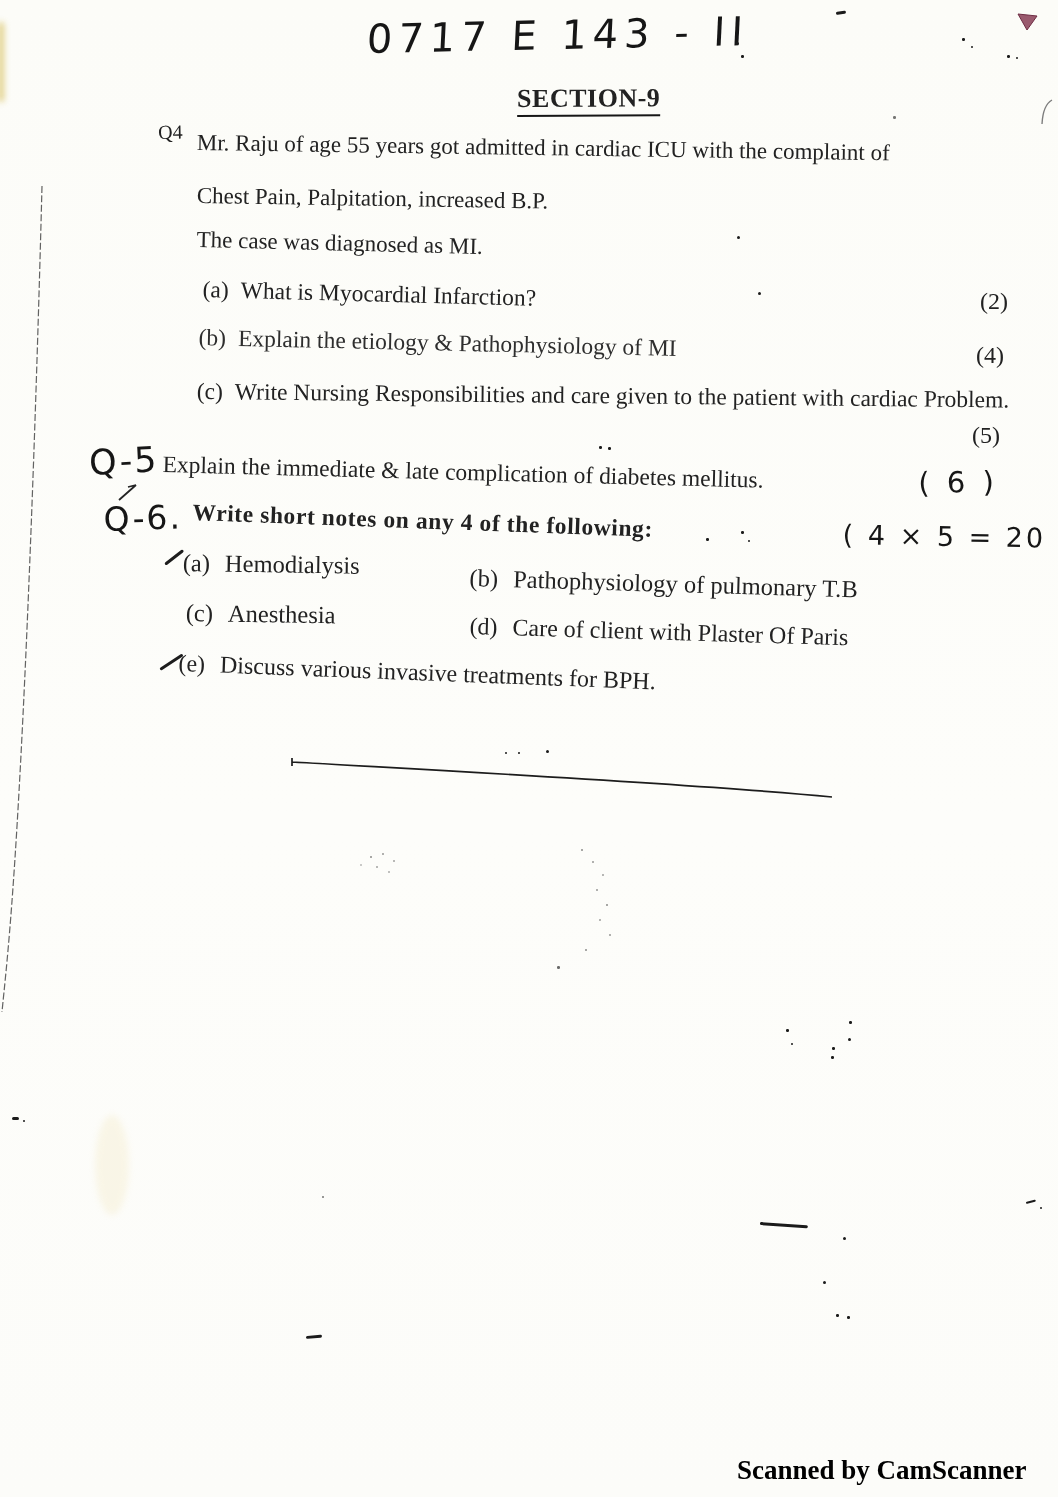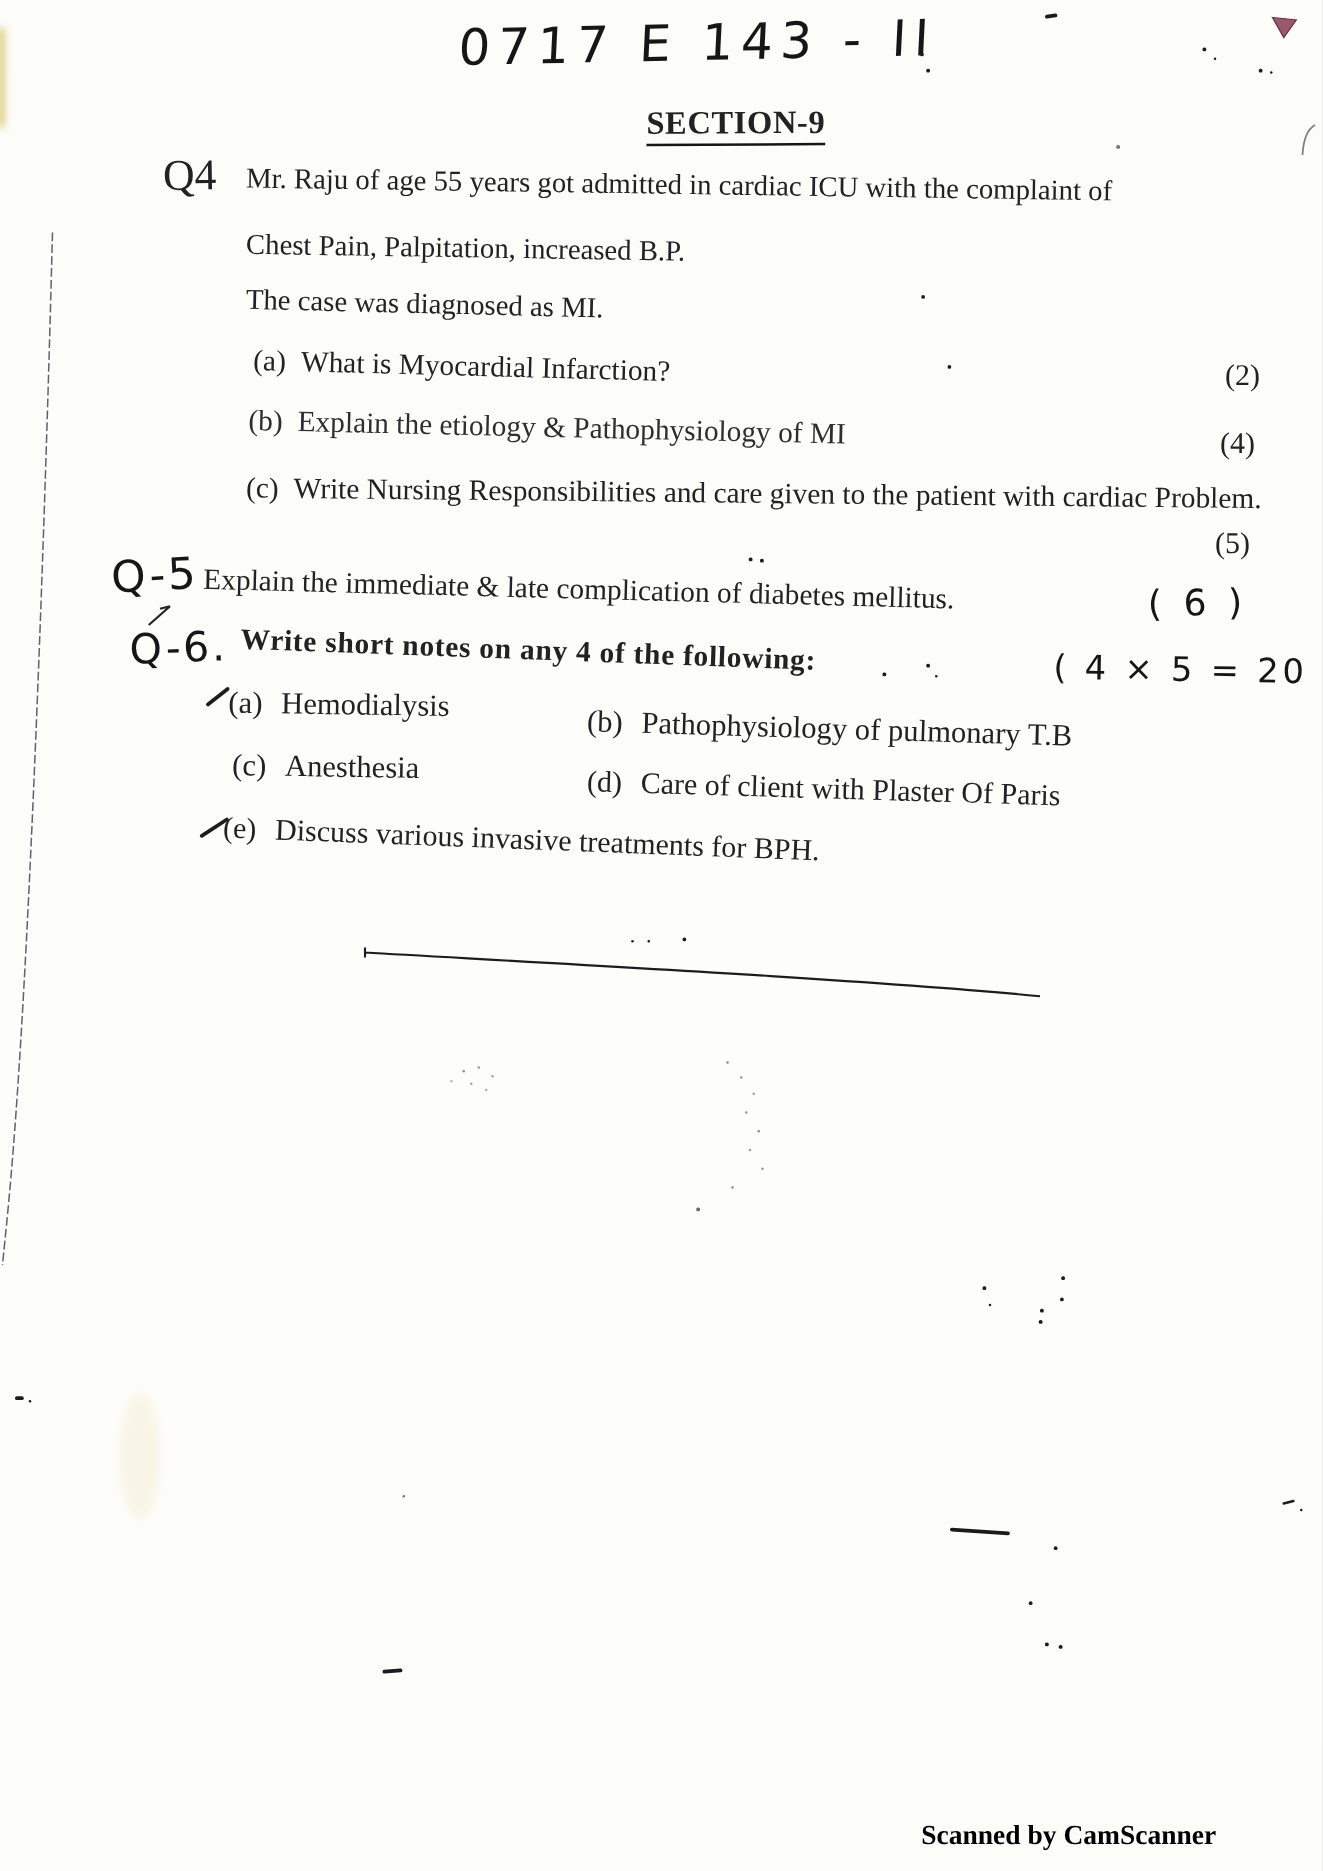--- a/index.html
+++ b/index.html
@@ -32,21 +32,21 @@
 </style>
 </head>
 <body>
 
 <div class="page">
 
   <div class="hw t" style="left:368px;top:16px;font-size:40px;letter-spacing:6px;transform:rotate(-1.2deg) skewX(-4deg);font-family:'DejaVu Sans',sans-serif;">0717 E 143 - II</div>
 
   <div class="t section-title" style="left:517px;top:84px;font-size:26px;transform:rotate(-0.3deg);">SECTION-9</div>
 
-  <div class="t" style="left:130px;top:121px;font-size:35px;transform:rotate(-1deg);">Q4</div>
+  <div class="t" style="left:158px;top:121px;font-size:20px;transform:rotate(-1deg);">Q4</div>
   <div class="t" style="left:197px;top:130px;font-size:23px;transform:rotate(0.85deg);">Mr. Raju of age 55 years got admitted in cardiac ICU with the complaint of</div>
   <div class="t" style="left:197px;top:183px;font-size:23px;transform:rotate(0.9deg);">Chest Pain, Palpitation, increased B.P.</div>
   <div class="t" style="left:197px;top:227px;font-size:23px;transform:rotate(1.4deg);">The case was diagnosed as MI.</div>
 
   <div class="t" style="left:203px;top:276px;font-size:23.5px;transform:rotate(1.5deg);">
     <span class="plabel">(a)</span><span>What is Myocardial Infarction?</span>
   </div>
   <div class="t" style="left:980px;top:288px;font-size:24px;">(2)</div>
 
   <div class="t" style="left:199px;top:324px;font-size:23.5px;transform:rotate(1.3deg);color:#2e2e2e;">
@@ -140,15 +140,15 @@
   <div class="dash" style="left:760px;top:1222px;width:48px;height:2.6px;transform:rotate(4deg);"></div>
   <div class="dot" style="left:843px;top:1237px;width:3px;height:3px;"></div>
   <div class="dot" style="left:823px;top:1281px;width:3px;height:3px;"></div>
   <div class="dot" style="left:836px;top:1314px;width:2.5px;height:2.5px;"></div>
   <div class="dot" style="left:847px;top:1316px;width:2.5px;height:2.5px;"></div>
   <div class="dash" style="left:306px;top:1336px;width:16px;height:3px;transform:rotate(-5deg);"></div>
 
   <div class="blob" style="left:-2px;top:22px;width:6px;height:80px;background:#d9c467;opacity:.8;border-radius:3px;"></div>
   <div class="blob" style="left:95px;top:1115px;width:34px;height:100px;background:#f3e9c4;opacity:.35;"></div>
 
-  <div class="t bold" style="left:737px;top:1455px;font-size:22px;color:#000;">Scanned by CamScanner</div>
+  <div class="t bold" style="left:737px;top:1455px;font-size:27px;color:#000;">Scanned by CamScanner</div>
 
 </div>
 
 </body></html>

